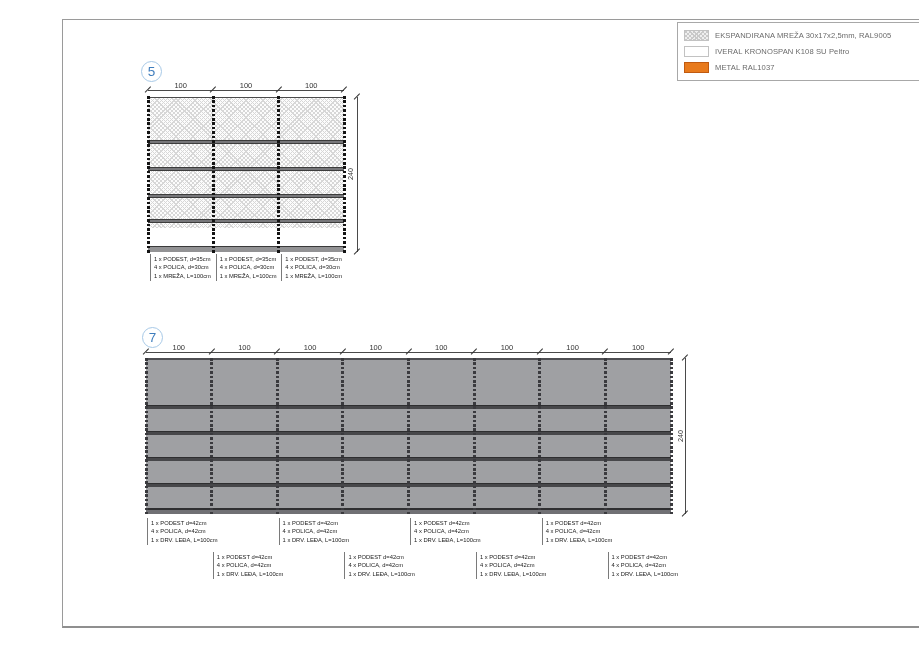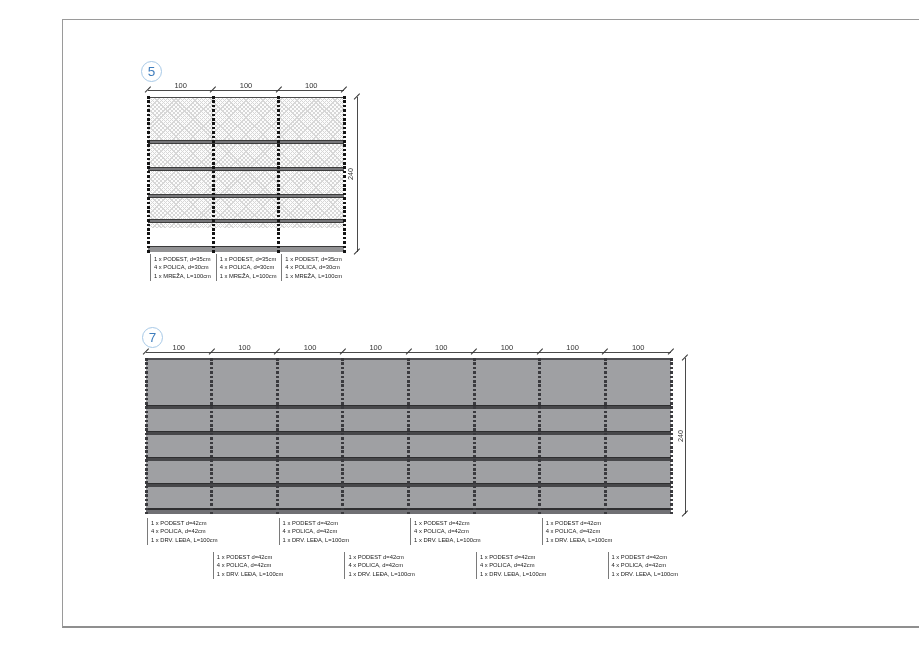--- a/index.html
+++ b/index.html
@@ -53,20 +53,34 @@
   
   .lblblock{position:absolute;border-left:1px solid #7a7a7a;padding:1px 0 1px 3px;
             font-size:5.8px;line-height:8.4px;color:#222;white-space:nowrap;}
 </style>
 </head>
 <body>
 
 <div id="canvas">
   <div class="sheet"></div>
 
+  <div class="legend">
+    <div class="legend-row" style="top:6px;">
+      <span class="sw sw-hatch"></span>
+      <span class="legend-text">EKSPANDIRANA MREŽA 30x17x2,5mm, RAL9005</span>
+    </div>
+    <div class="legend-row" style="top:22px;">
+      <span class="sw sw-white"></span>
+      <span class="legend-text">IVERAL KRONOSPAN K108 SU Peltro</span>
+    </div>
+    <div class="legend-row" style="top:38px;">
+      <span class="sw sw-metal" style="background-color: rgb(232, 122, 28);"></span>
+      <span class="legend-text">METAL RAL1037</span>
+    </div>
+  </div>
 
   <div class="badge" style="left:141px;top:61px;">
     <span>5</span>
   </div>
 
   <div class="hline" style="left:148px;top:90px;width:196px;"></div>
   <div class="tick" style="left:144px;top:89.4px;"></div>
   <div class="tick" style="left:209.3px;top:89.4px;"></div>
   <div class="tick" style="left:274.7px;top:89.4px;"></div>
   <div class="tick" style="left:340px;top:89.4px;"></div>

